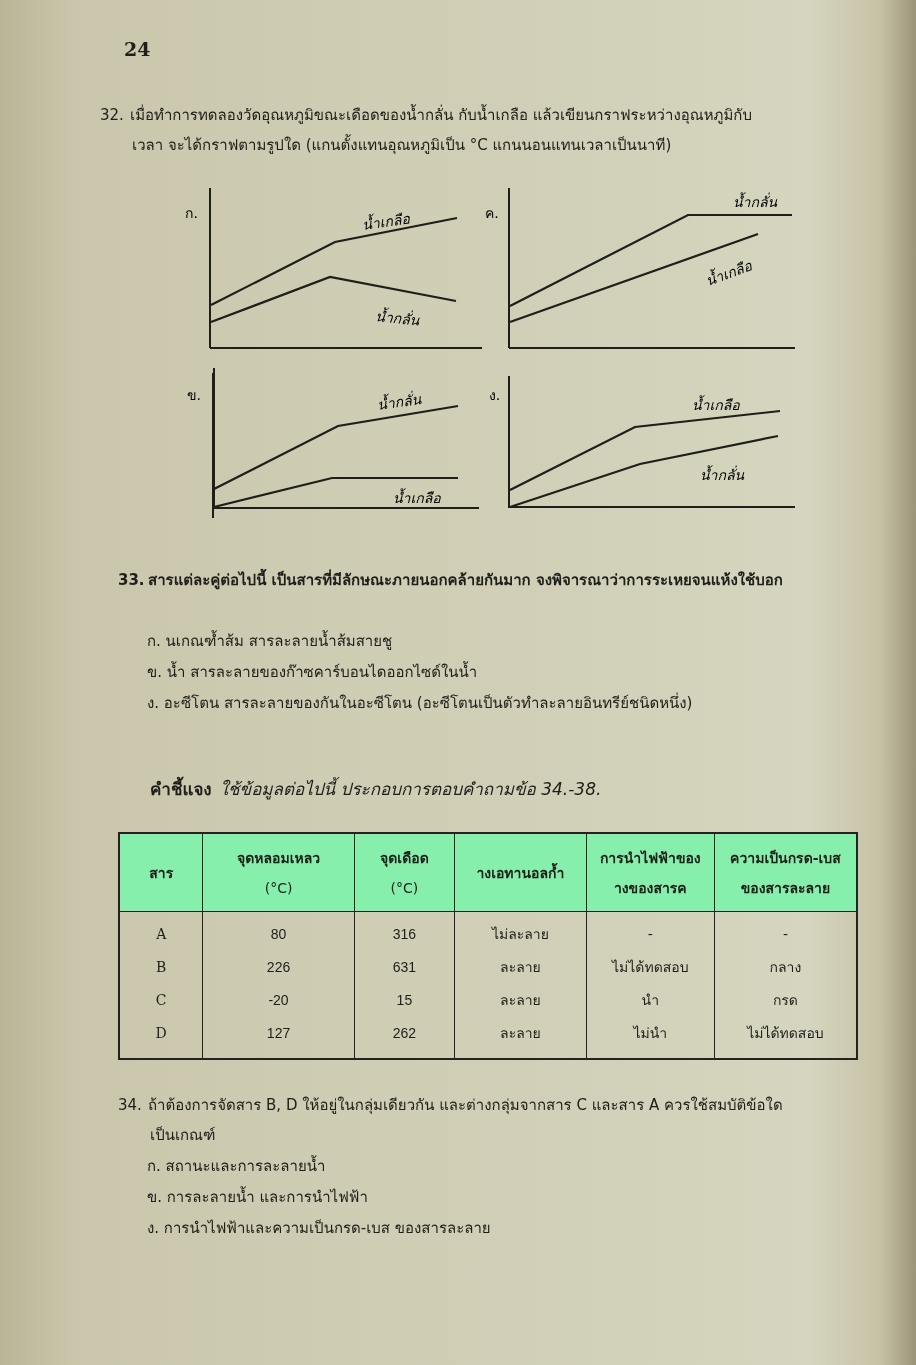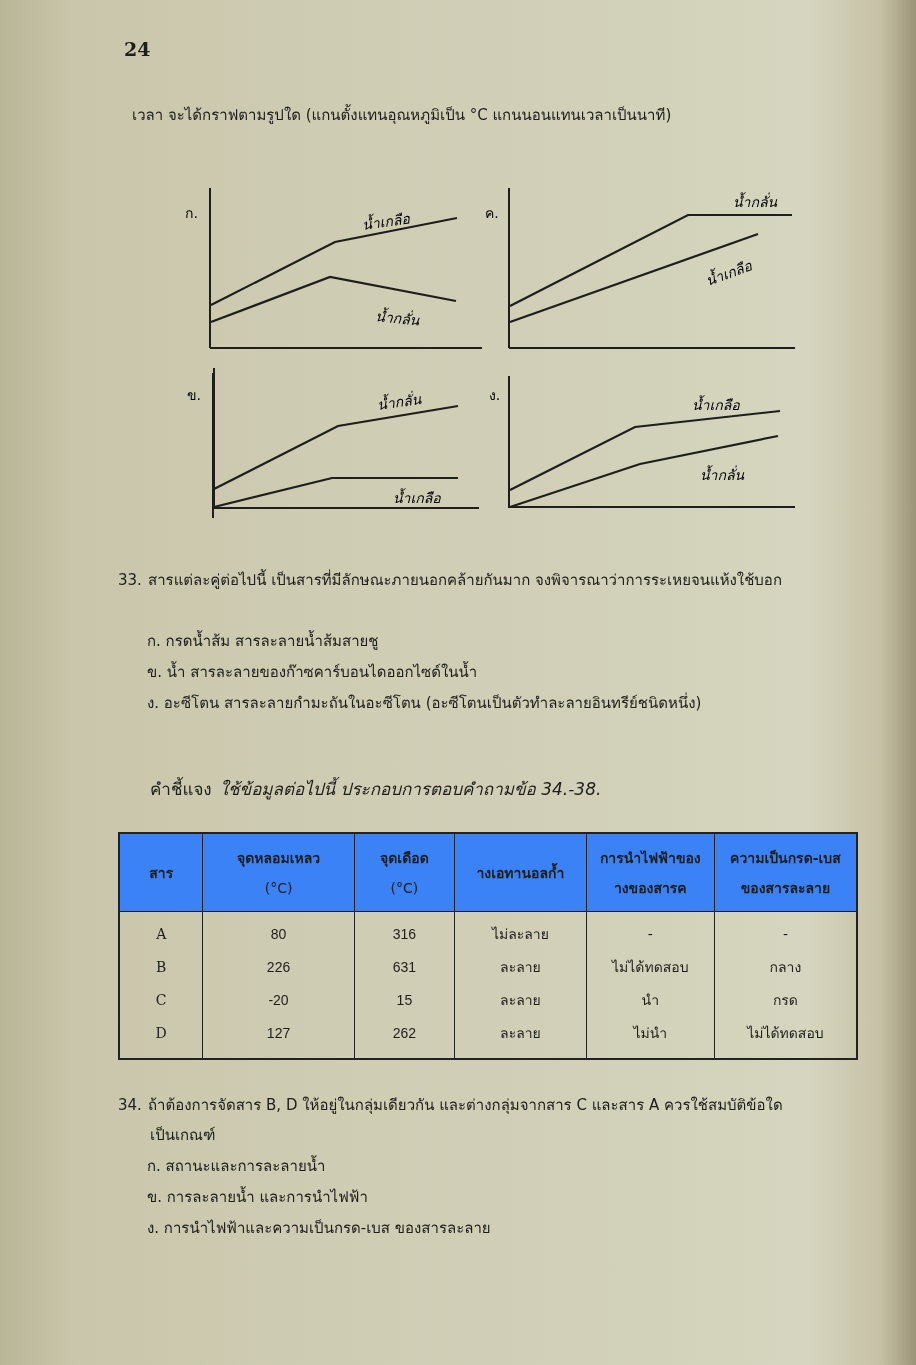--- a/index.html
+++ b/index.html
@@ -6,40 +6,41 @@
   body{width:916px;height:1365px;position:relative;overflow:hidden;
     background:linear-gradient(90deg,#b9b597 0%,#c9c6ab 8%,#cfcdb4 40%,#d2d1b9 70%,#d6d6c0 88%,#c7c2a6 96%,#9c9478 100%);
     font-family:"DejaVu Sans",sans-serif;color:#1e1e1a;}
   .abs{position:absolute;}
   .page-num{left:100px;top:38px;font-family:"DejaVu Serif",serif;font-weight:bold;font-size:19px;margin-left:24px;}
   .q{font-size:15px;line-height:30px;}
   .q .num{display:inline-block;width:30px;}
   .indent{padding-left:32px;}
   .opt{padding-left:42px;font-size:15px;line-height:31px;}
   .note{left:150px;top:775px;font-size:17px;}
-  .note b{font-weight:normal;margin-right:8px;}
+  .note b{font-weight:bold;margin-right:8px;}
   .note i{text-align:center;}
   svg text{font-family:"DejaVu Sans",sans-serif;}
   table.data{position:absolute;left:118px;top:832px;width:740px;border-collapse:collapse;
     border:2px solid #222;font-size:14px;}
-  table.data th{font-weight:bold;border:1.5px solid #222;height:75px;background:#3b82f6;
+  table.data th{font-weight:bold;border:1.5px solid #222;height:75px;background:#86efac;
     text-align:center;line-height:30px;font-size:14px;}
   table.data td{border-left:1.5px solid #222;border-right:1.5px solid #222;text-align:center;
     height:31px;font-size:14px;}
   table.data tr.first td{padding-top:6px;}
   table.data tr.last td{padding-bottom:10px;}
   td.sub{font-family:"DejaVu Serif",serif;font-size:16px;}
   td.numc{font-family:"Liberation Sans",sans-serif;font-size:13px;}
 </style>
 </head>
 <body>
 
 <div class="abs page-num">24</div>
 
 <div class="abs q" style="left:100px;top:100px;width:760px;">
+  <div><span class="num">32.</span><span>เมื่อทำการทดลองวัดอุณหภูมิขณะเดือดของน้ำกลั่น  กับน้ำเกลือ  แล้วเขียนกราฟระหว่างอุณหภูมิกับ</span></div>
   <div class="indent">เวลา จะได้กราฟตามรูปใด (แกนตั้งแทนอุณหภูมิเป็น °C แกนนอนแทนเวลาเป็นนาที)</div>
 </div>
 
 <svg class="abs" style="left:180px;top:180px;" width="320" height="180">
   <text x="5" y="38" font-size="14">ก.</text>
   <line x1="30" y1="8" x2="30" y2="168" stroke="#1e1e1a" stroke-width="2"></line>
   <line x1="30" y1="168" x2="302" y2="168" stroke="#1e1e1a" stroke-width="2"></line>
   <polyline points="31,125 155,62 277,38" fill="none" stroke="#1e1e1a" stroke-width="2.2"></polyline>
   <polyline points="31,142 150,97 276,121" fill="none" stroke="#1e1e1a" stroke-width="2.2"></polyline>
   <text x="183" y="50" font-size="14" font-style="italic" transform="rotate(-8 183 50)">น้ำเกลือ</text>
@@ -71,27 +72,27 @@
 <svg class="abs" style="left:480px;top:368px;" width="330" height="152">
   <text x="9" y="32" font-size="14">ง.</text>
   <line x1="29" y1="8" x2="29" y2="140" stroke="#1e1e1a" stroke-width="2"></line>
   <line x1="29" y1="139" x2="315" y2="139" stroke="#1e1e1a" stroke-width="2"></line>
   <polyline points="30,122 155,59 300,43" fill="none" stroke="#1e1e1a" stroke-width="2.2"></polyline>
   <polyline points="30,139 160,96 298,68" fill="none" stroke="#1e1e1a" stroke-width="2.2"></polyline>
   <text x="212" y="42" font-size="14" font-style="italic">น้ำเกลือ</text>
   <text x="220" y="112" font-size="14" font-style="italic">น้ำกลั่น</text>
 </svg>
 
-<div class="abs q" style="left:118px;top:565px;width:740px;">
+<div class="abs q" style="left:118px;top:565px;width:740px;font-weight:bold;">
   <div><span class="num">33.</span><span>สารแต่ละคู่ต่อไปนี้  เป็นสารที่มีลักษณะภายนอกคล้ายกันมาก  จงพิจารณาว่าการระเหยจนแห้งใช้บอก</span></div>
 </div>
 <div class="abs" style="left:105px;top:626px;">
-  <div class="opt">ก. กรดน้ำส้ม สารละลายน้ำส้มสายชู</div>
+  <div class="opt">ก. นเกณฑ้ำส้ม สารละลายน้ำส้มสายชู</div>
   <div class="opt">ข. น้ำ สารละลายของก๊าซคาร์บอนไดออกไซด์ในน้ำ</div>
-  <div class="opt">ง. อะซีโตน สารละลายกำมะถันในอะซีโตน (อะซีโตนเป็นตัวทำละลายอินทรีย์ชนิดหนึ่ง)</div>
+  <div class="opt">ง. อะซีโตน สารละลายของกันในอะซีโตน (อะซีโตนเป็นตัวทำละลายอินทรีย์ชนิดหนึ่ง)</div>
 </div>
 
 <div class="abs note">
   <b>คำชี้แจง</b><i>ใช้ข้อมูลต่อไปนี้ ประกอบการตอบคำถามข้อ 34.-38.</i>
 </div>
 
 <table class="data">
   <colgroup>
       <col style="width:88px">
       <col style="width:156px">

